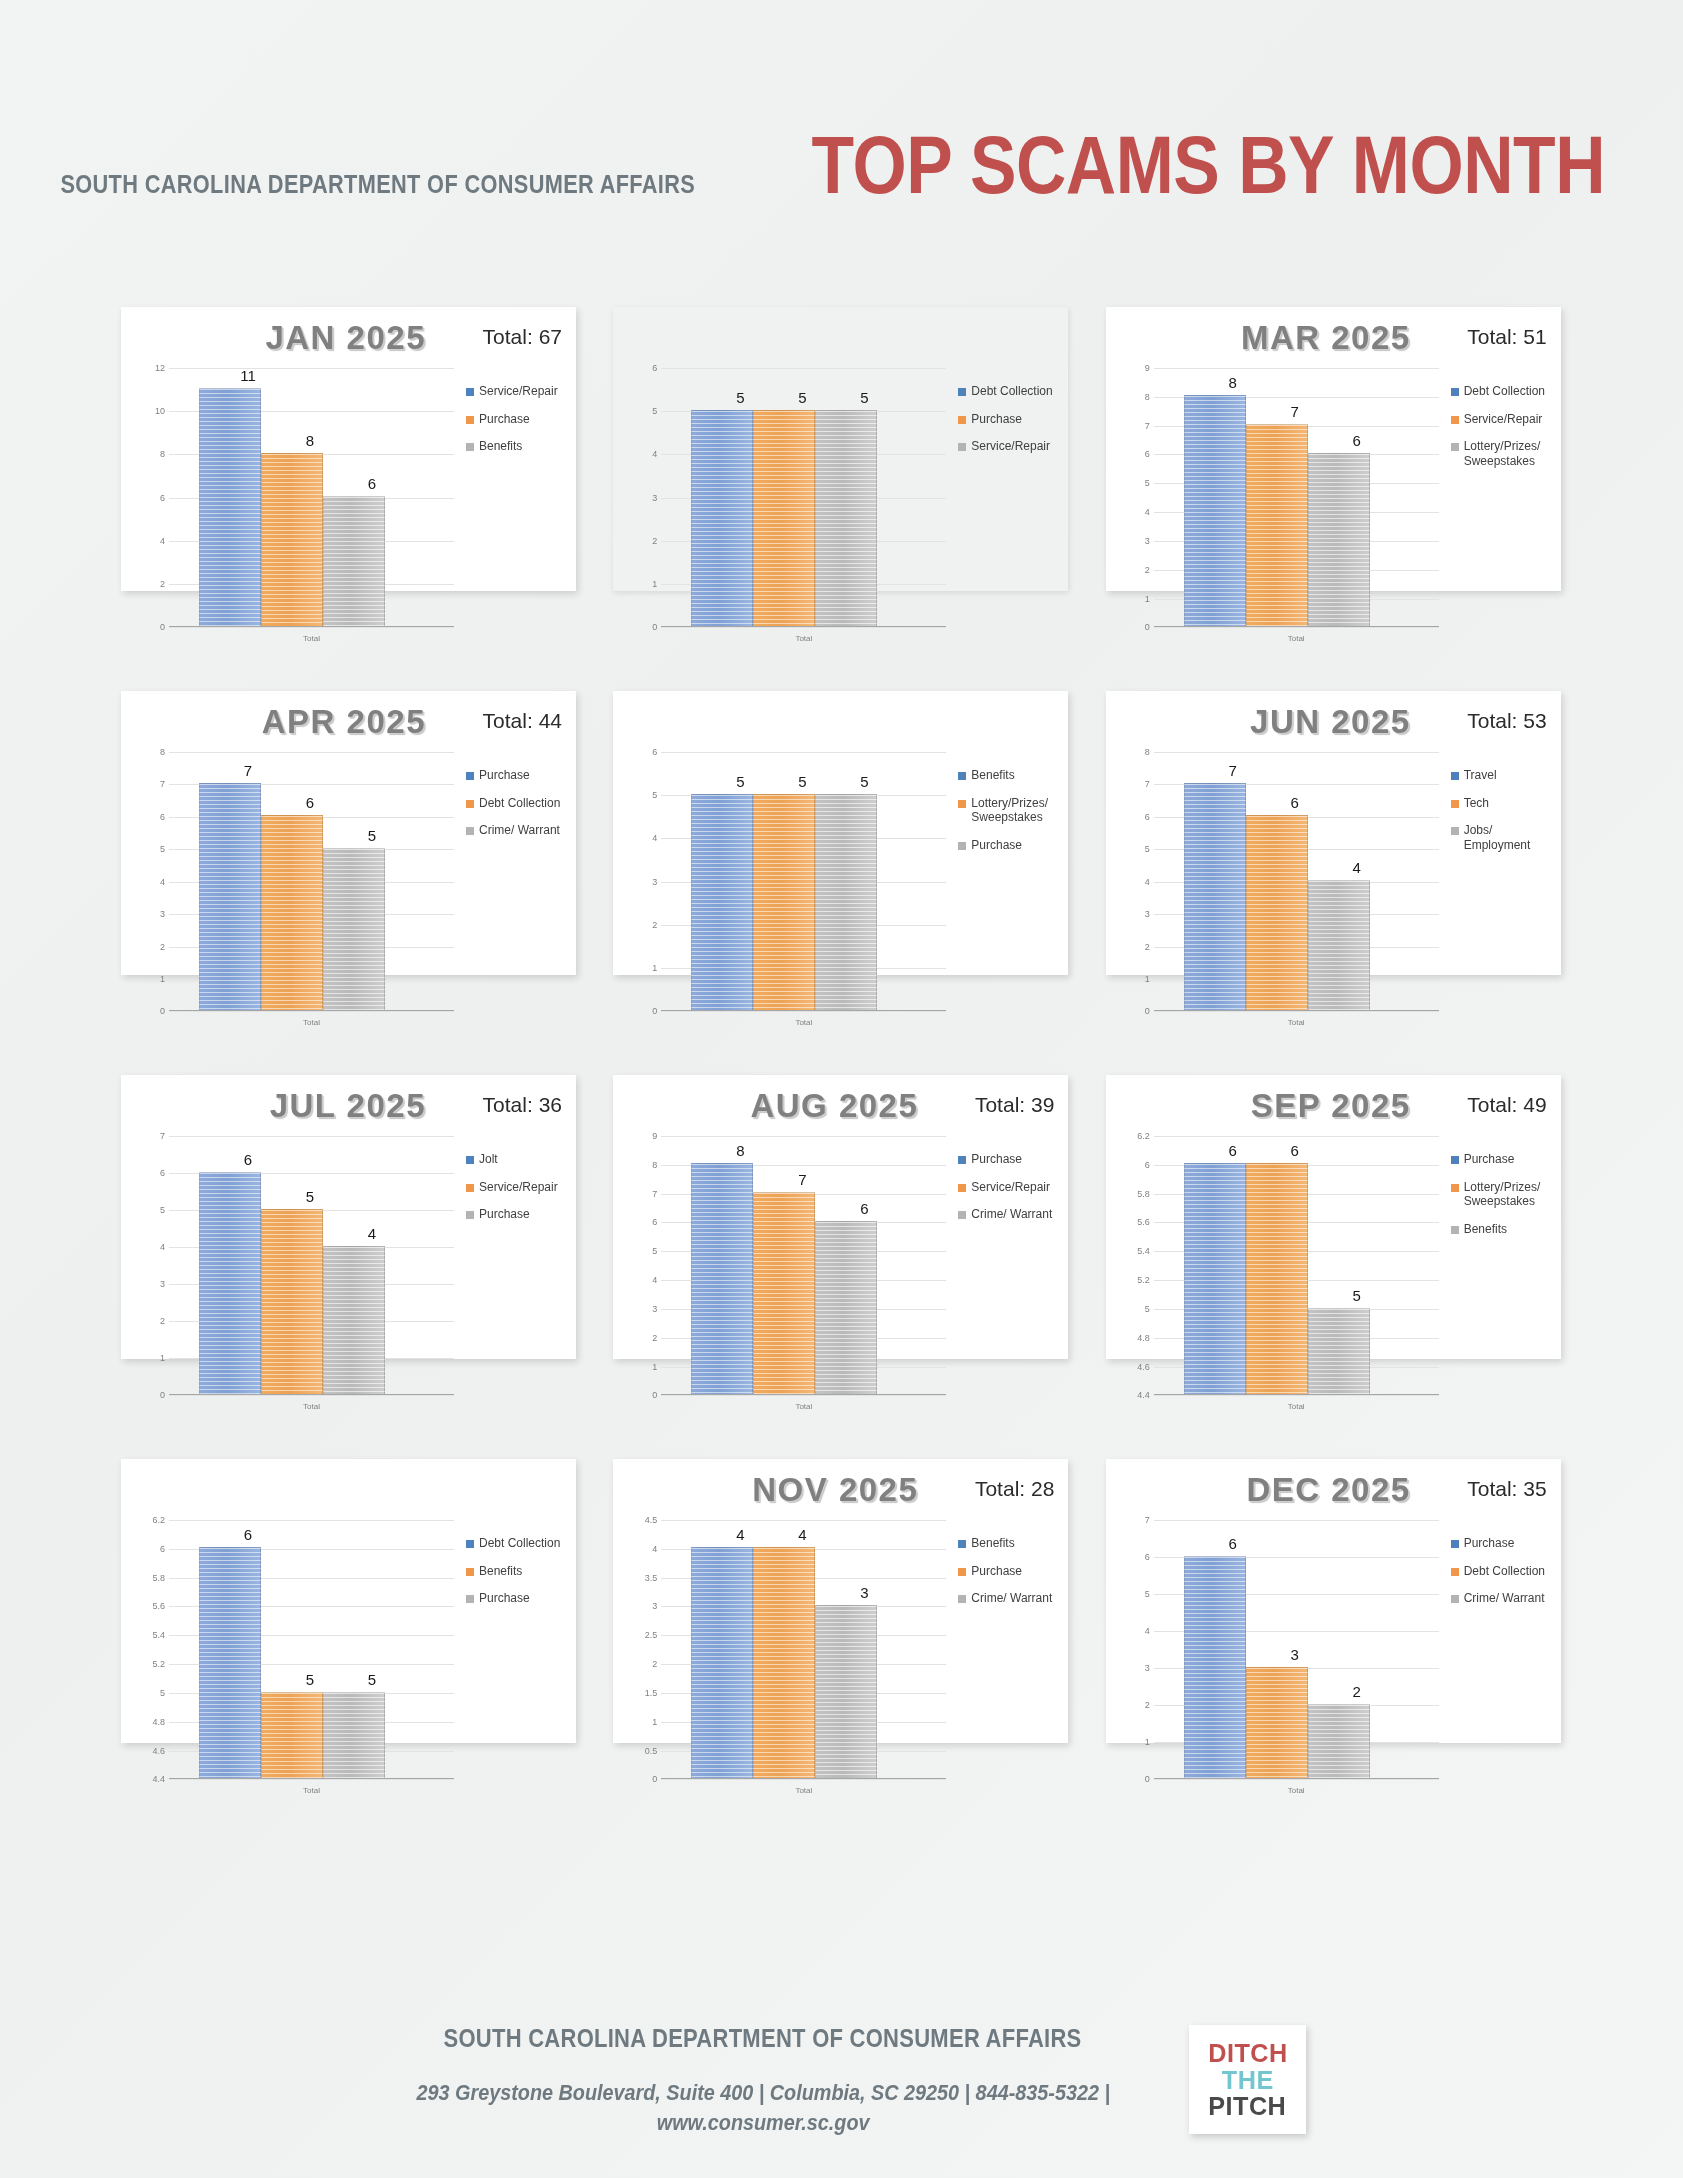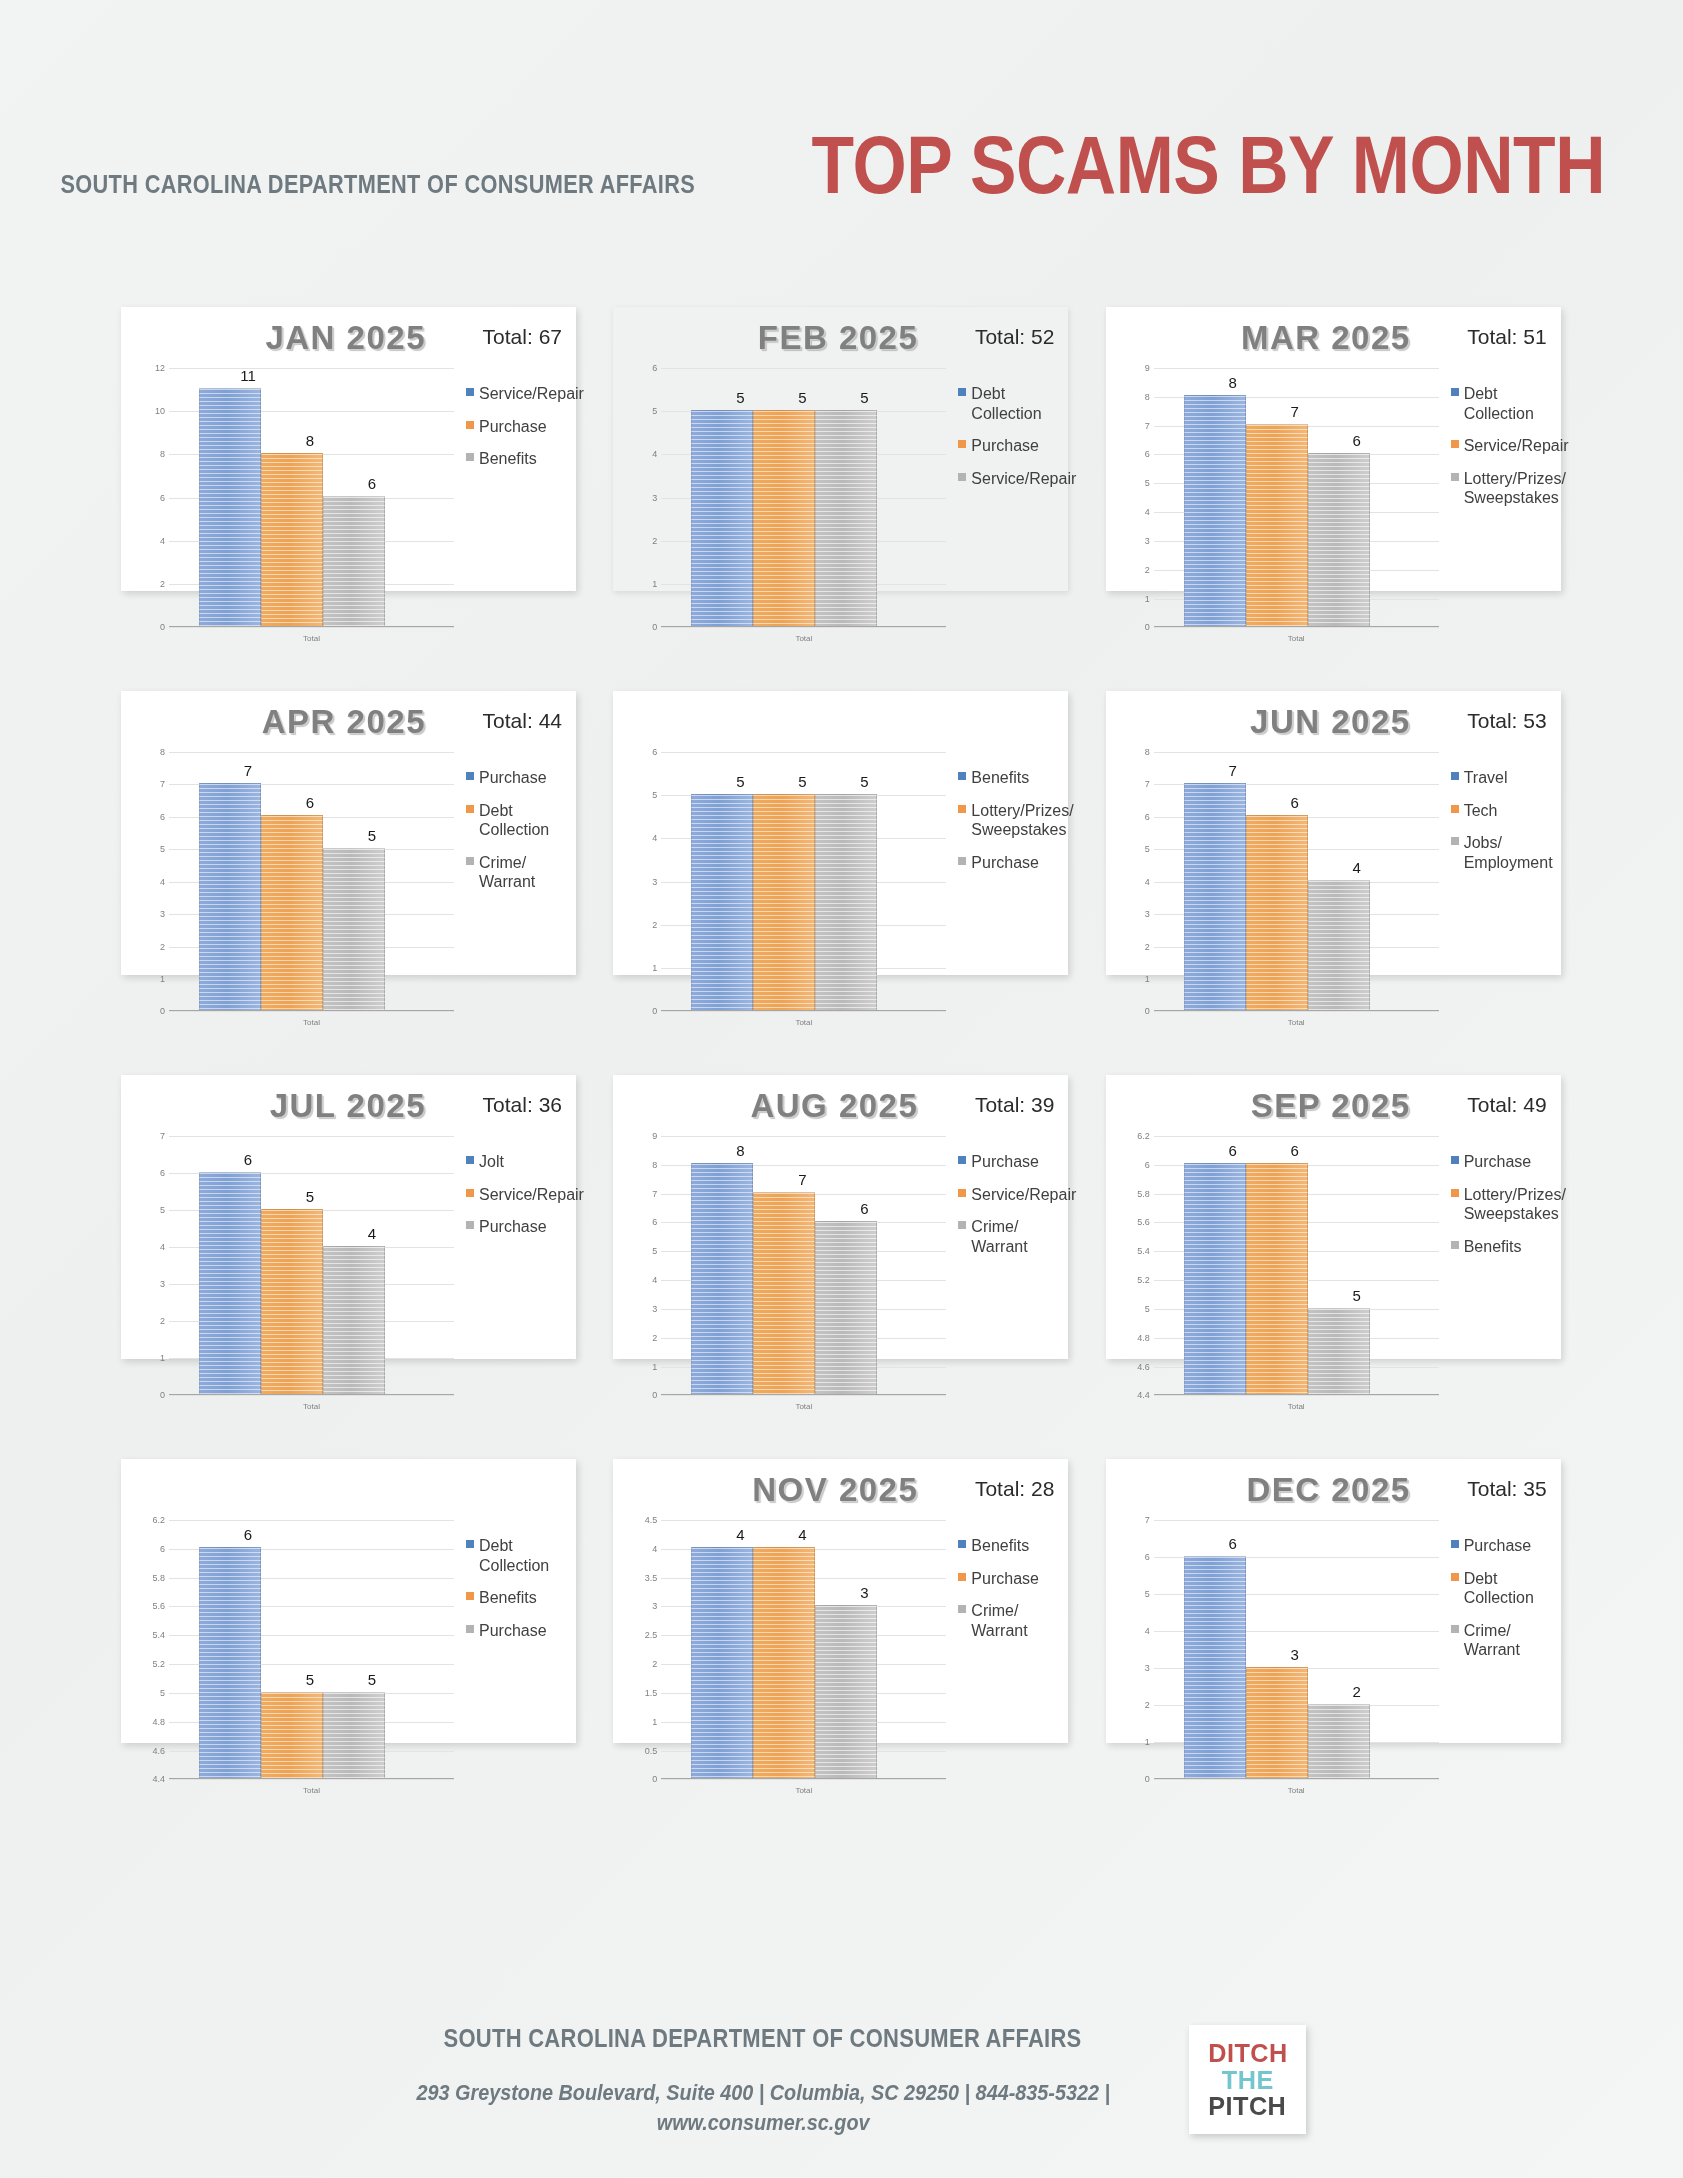--- a/index.html
+++ b/index.html
@@ -115,21 +115,21 @@
   }
   .leg-item {
     display:flex; align-items:flex-start; margin-bottom:13px;
   }
   .swatch {
     width:8px; height:8px; margin-top:4px; margin-right:5px; flex:0 0 8px;
   }
   .swatch.s1 { background:#4f81bd; }
   .swatch.s2 { background:#f0974a; }
   .swatch.s3 { background:#b3b3b3; }
-  .leg-txt { font-size:16px; color:#404040; line-height:1.22; }
+  .leg-txt { font-size:12px; color:#404040; line-height:1.22; }
 
   
   .footer {
     position:absolute; left:0; bottom:42px; width:100%;
     display:flex; align-items:center; justify-content:center;
   }
   .logo-sc { width:139px; height:158px; position:relative; margin-right:22px; }
   .foot-mid { text-align:center; width:772px; }
   .foot-title {
     font-size:25px; font-weight:bold; color:#6e7a80;
@@ -211,24 +211,20 @@
           </div>
           <div class="leg-item">
             <span class="swatch s3"></span>
             <span class="leg-txt">Benefits</span>
           </div>
         </div>
       </div>
     </div>
     <div class="cardwrap">
       <div class="card dim">
-        <div class="c-head">
-          <div class="c-title">FEB 2025</div>
-          <div class="c-total">Total: 52</div>
-        </div>
         <div class="plot">
           <div class="grid-line" style="top: 259px;"></div>
           <div class="ylab" style="top: 259px;">0</div>
           <div class="grid-line" style="top: 216px;"></div>
           <div class="ylab" style="top: 216px;">1</div>
           <div class="grid-line" style="top: 173px;"></div>
           <div class="ylab" style="top: 173px;">2</div>
           <div class="grid-line" style="top: 130px;"></div>
           <div class="ylab" style="top: 130px;">3</div>
           <div class="grid-line" style="top: 86px;"></div>

